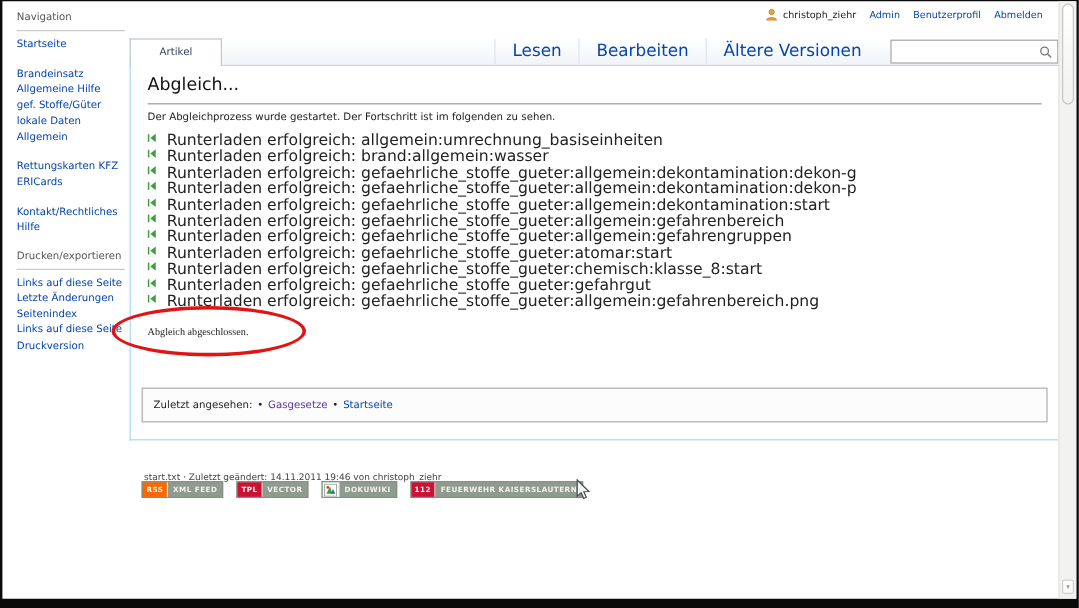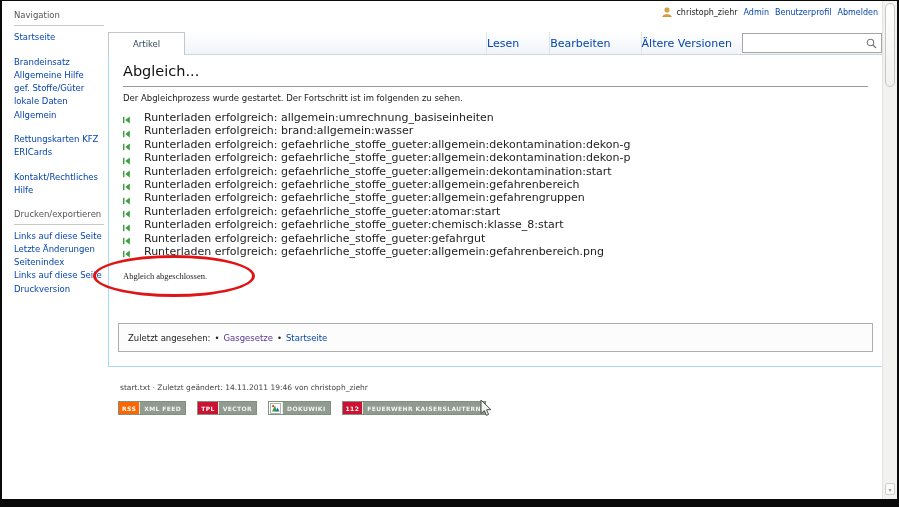--- a/index.html
+++ b/index.html
@@ -9,22 +9,22 @@
   .frame { position:relative; width:899px; height:507px;
            border-style:solid; border-color:#0a0a0a; border-width:1px 2px 8px 2px;
            background:#fff; overflow:hidden; }
   .inner { position:absolute; left:0; top:0; right:0; bottom:0; }
 
   a { text-decoration:none; cursor:pointer; }
   .lnk { color:#0645ad; }
   .lnk-visited { color:#5a3696; }
 
   
-  .topbar { position:absolute; top:6px; right:19px; display:flex; align-items:center;
-            gap:6px; font-size:8px; color:#333; }
+  .topbar { position:absolute; top:6px; right:28px; display:flex; align-items:center;
+            gap:11px; font-size:8px; color:#333; }
   .topbar .uname { color:#222; display:flex; align-items:center; gap:4px; }
 
   
   .sidebar { position:absolute; left:0; top:0; width:106px; padding:8px 4px 0 12px;
              font-size:8.5px; line-height:13.3px; }
   .nav-head { color:#555; font-size:8.5px; margin-bottom:3px; }
   .nav-rule { border-top:1px solid #c8c8c8; width:90px; margin:2px 0 5px 0; }
   .side-group { margin-bottom:11px; display:flex; flex-direction:column; }
   .side-group a { color:#0645ad; }
   .export-head { color:#555; margin-top:7px; margin-bottom:2px; }
@@ -32,49 +32,49 @@
   
   .tabstrip { position:absolute; left:106px; top:31px; right:15px; height:23px;
               display:flex; align-items:stretch;
               background:linear-gradient(#ffffff,#f0f4f8);
               border-bottom:1px solid #ccd6e0; }
   .tab-active { background:#fff; border:1px solid #bfc6cc; border-bottom:none;
                 padding:0 24px; display:flex; align-items:center;
                 font-size:8.5px; color:#33475a; position:relative; top:0;
                 margin-bottom:-1px; z-index:2; background-clip:padding-box; }
   .tab-spacer { flex:1; }
-  .tab-action { display:flex; align-items:center; padding:0 0; font-size:11px;
-                color:#0645ad; border-left:1px solid #dde4ea;margin-left:30px; }
+  .tab-action { display:flex; align-items:center; padding:0 14px; font-size:14px;
+                color:#0645ad; border-left:1px solid #dde4ea; }
   .searchwrap { display:flex; align-items:center; margin-left:10px; }
   .searchbox { width:140px; height:20px; background:#fff; border:1px solid #a6a6a6;
                display:flex; align-items:center; padding:0 4px 0 6px; }
   .searchbox input { flex:1; border:none; outline:none; font-size:8.5px; background:transparent; }
 
   
   .content { position:absolute; left:106px; top:54px; right:15px; height:312px;
              background:#fff; border-left:1px solid #a7d7f9; border-bottom:1px solid #a7d7f9;
              padding:8px 14px; }
   .content h1 { font-size:14.5px; font-weight:normal; color:#111;
                 padding-bottom:7px; border-bottom:1px solid #9a9a9a; margin-bottom:6px; }
   .intro { font-size:8.5px; color:#222; margin:6px 0 8px 0; }
   .loglist { list-style:none; }
-  .loglist li { display:flex; align-items:flex-end; gap:13px; line-height:13.4px;
-                font-size:11px; color:#222; }
+  .loglist li { display:flex; align-items:flex-start; gap:8px; line-height:13.4px;
+                font-size:13px; color:#222; }
   .dlicon { width:8px; height:8px; flex:0 0 8px; }
   .done { font-size:8.5px; color:#222; margin-top:13px; position:relative; z-index:1;font-family:Liberation Serif, serif; }
 
   .ellipse { position:absolute; left:-16px; top:200px; width:162px; height:42px;
              border:3px solid #e01414; border-radius:50%; z-index:3; pointer-events:none; }
 
   .tracebox { position:absolute; left:9px; right:9px; top:268px; height:29px;
               border:1px solid #adadad; background:#fcfcfc; display:flex; align-items:center;
               padding:4px 9px; font-size:8.5px; color:#222; gap:4px; }
 
   
-  .pagemeta { position:absolute; left:118px; top:382px; font-size:7.5px; color:#444; }
+  .pagemeta { position:absolute; left:118px; top:392px; font-size:7.5px; color:#444; }
   .badges { position:absolute; left:116px; top:400px; display:flex; gap:11px; }
   .badge { display:inline-flex; height:14px; border:1px solid #82907f; font-size:6px;
            font-weight:bold; letter-spacing:.4px; color:#fff; align-items:stretch;
            background:#8f9b8f; }
   .badge .seg-l { display:flex; align-items:center; padding:0 3px; border-right:1px solid #e8ebe6; }
   .badge .seg-r { display:flex; align-items:center; padding:0 4px; background:#8f9b8f; color:#f2f4ef; }
   .seg-orange { background:#ff6600; }
   .seg-crimson { background:#cc1133; }
   .seg-icon { background:#fff; padding:0 1px !important; }
 

